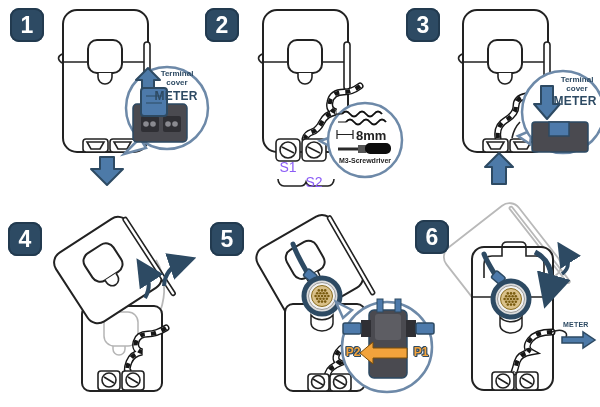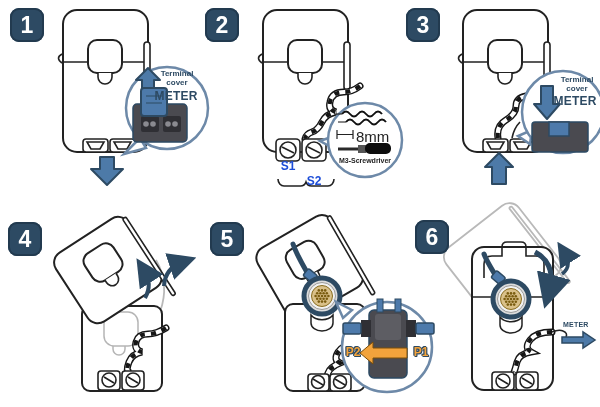--- a/index.html
+++ b/index.html
@@ -6,22 +6,22 @@
   html,body{width:600px;height:407px;background:#fff;font-family:"Liberation Sans",sans-serif}
   .figure{position:relative;width:600px;height:407px;background:#fff}
   .panel{position:absolute;overflow:visible}
   .panel svg{position:absolute;left:0;top:0;overflow:visible}
   .badge{position:absolute;width:34px;height:34px;background:#2d4a63;border-radius:9px;
          color:#fff;display:flex;align-items:center;justify-content:center;
          font-size:23px;font-weight:700;box-shadow:inset 0 0 0 2px #223a4f}
   .lbl{position:absolute;color:#2d4a63;font-weight:700;text-align:center;line-height:1.08}
   .lbl-sm{font-size:8px}
   .lbl-action{font-size:12px;letter-spacing:.2px}
-  .lbl-term{font-size:12px;color:#1d4ed8;font-weight:700}
-  .lbl-dim{font-size:15px;color:#222;text-align:left;font-weight:400}
+  .lbl-term{font-size:14px;color:#8b5cf6;font-weight:400}
+  .lbl-dim{font-size:13px;color:#222;text-align:left;font-weight:700}
   .lbl-tool{font-size:7px;color:#222;font-weight:700}
   .lbl-p{font-size:12px;font-weight:800;color:#f2a33c;
          text-shadow:-1px 0 #2d4a63,1px 0 #2d4a63,0 -1px #2d4a63,0 1px #2d4a63,1px 1px #2d4a63,-1px -1px #2d4a63}
   .lbl-meter{font-size:7px;text-align:left;letter-spacing:.2px}
   
   .body{fill:#fff;stroke:#222;stroke-width:2}
   .thin{fill:#fff;stroke:#222;stroke-width:1.6}
   .line{fill:none;stroke:#222;stroke-width:1.6}
   .ghost{fill:none;stroke:#b9b9b9;stroke-width:1.8}
   .arr{fill:#4d7aa8;stroke:#2d4a63;stroke-width:2;stroke-linejoin:round}

